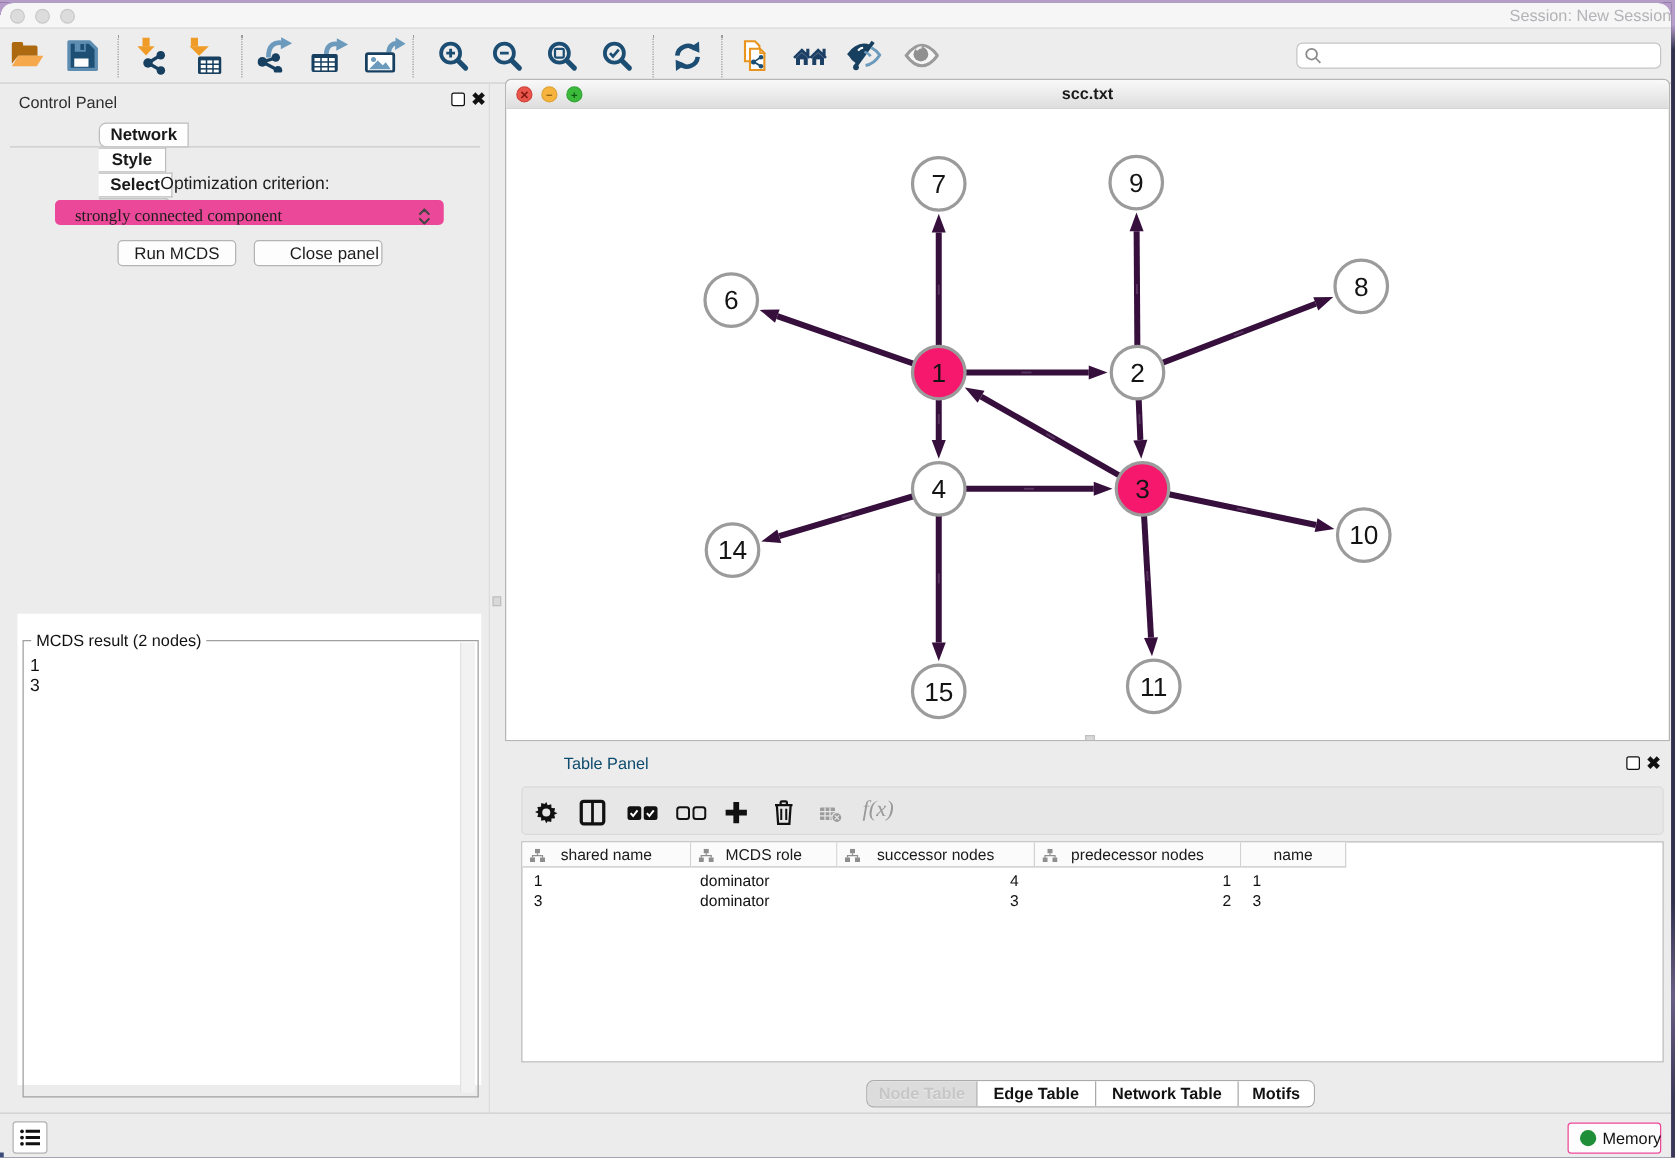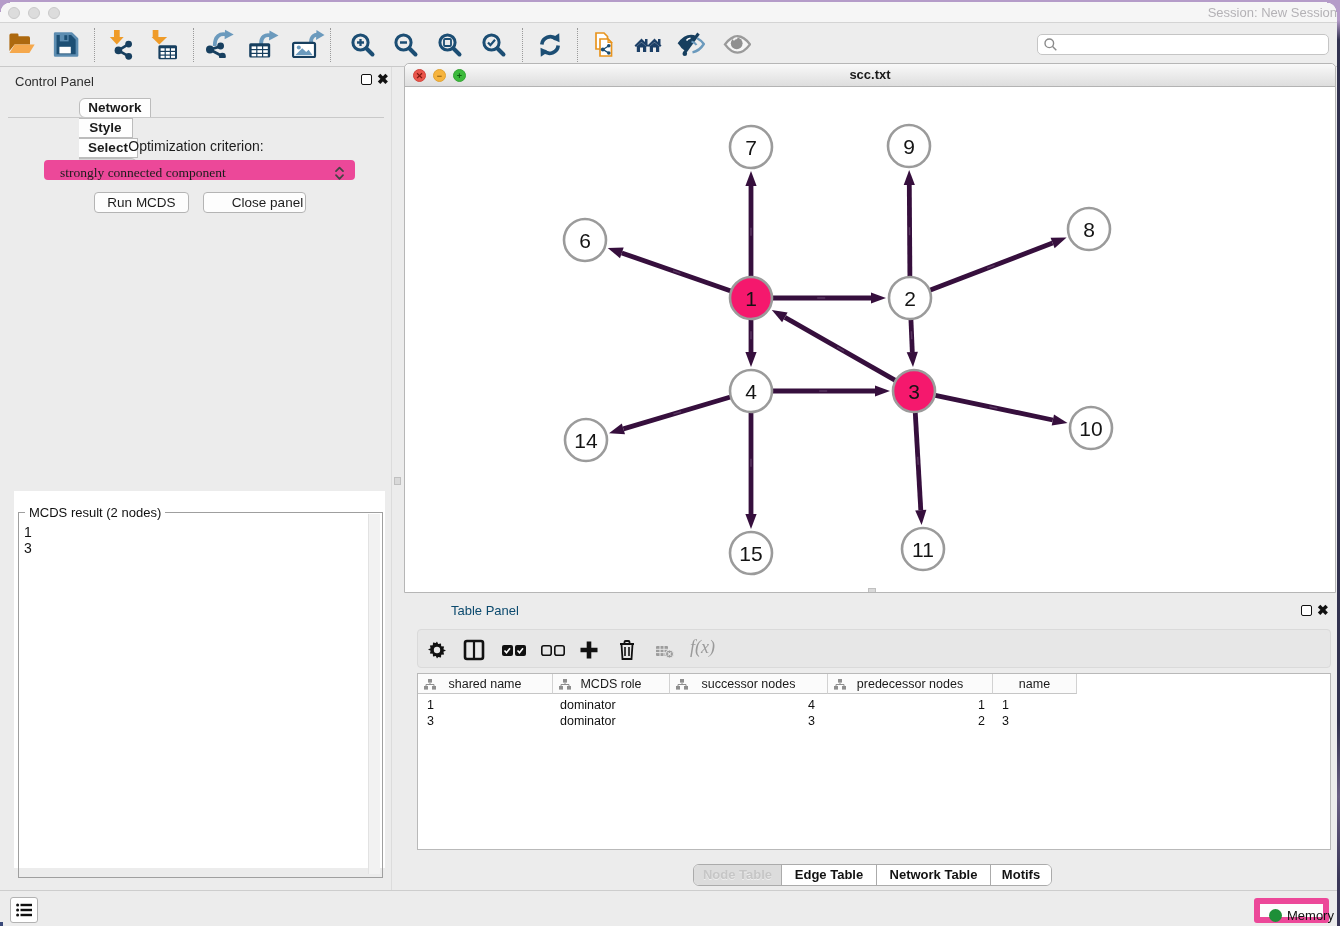--- a/index.html
+++ b/index.html
@@ -449,21 +449,21 @@
         <g fill="#111">
             <circle cx="1.6" cy="2" r="1.5"></circle>
             <circle cx="1.6" cy="7" r="1.5"></circle>
             <circle cx="1.6" cy="12" r="1.5"></circle>
             <rect x="4.5" y="0.8" width="11.5" height="2.4"></rect>
             <rect x="4.5" y="5.8" width="11.5" height="2.4"></rect>
             <rect x="4.5" y="10.8" width="11.5" height="2.4"></rect>
           </g>
       </svg>
     </div>
-    <div style="position:absolute; left:1254px; top:7px; width:75px; height:25px; background:#fdfdfd; border:6px solid #ec4899; border-radius:3px;">
+    <div style="position:absolute; left:1254px; top:7px; width:75px; height:25px; background:#fdfdfd; border:1px solid #ec4899; border-radius:3px;">
       <div style="position:absolute; left:9px; top:5px; width:13px; height:13px; border-radius:50%; background:#1e8f38;"></div>
       <div style="position:absolute; left:27px; top:4px; font-size:13px; color:#111;">Memory</div>
     </div>
   </div>
 </div>
 <div id="desktop-top"></div>
 <div id="desktop-right"></div>
 <div class="corner" style="left:0;top:2px;background:radial-gradient(circle at 10px 10px, rgba(0,0,0,0) 9px, #b59cc9 9.5px);"></div>
 <div class="corner" style="left:1327px;top:2px;background:radial-gradient(circle at 0px 10px, rgba(0,0,0,0) 9px, #b59cc9 9.5px);"></div>
 <div style="position:absolute;left:0;top:922px;width:3px;height:4px;background:#3a4a7a;z-index:52;"></div>

